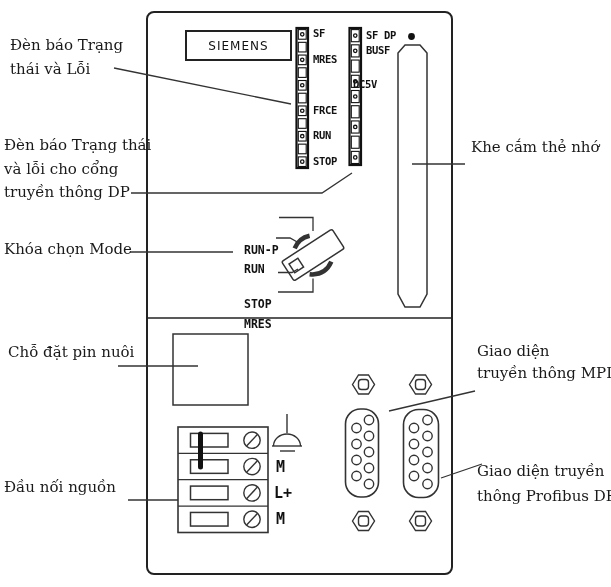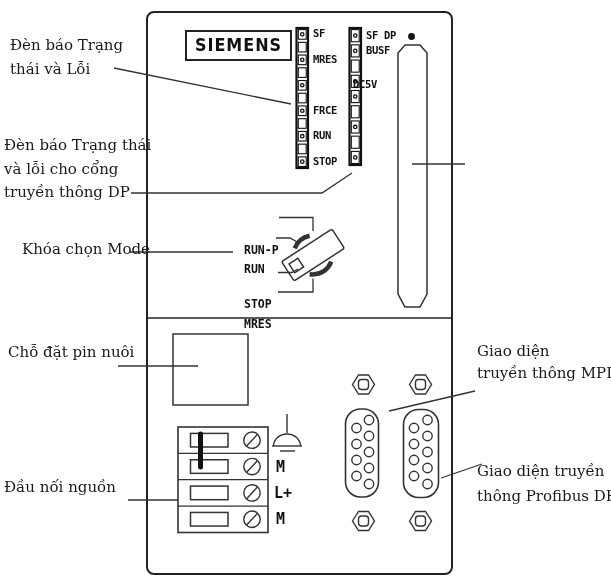--- a/index.html
+++ b/index.html
@@ -12,21 +12,21 @@
   .ann div{white-space:nowrap;}
   .mono{font-family:"DejaVu Sans Mono", monospace;font-weight:bold;color:#111;}
   .ledlab{position:absolute;font-size:10.5px;letter-spacing:-0.3px;}
   .swlab{position:absolute;font-size:11.5px;margin-top:32px;}
   .pwlab{position:absolute;font-size:15px;font-weight:600;}
   .logo-box{
     position:absolute;left:185px;top:30px;width:103px;height:27px;
     border:2px solid #222;display:flex;align-items:center;justify-content:center;
   }
   .logo-text{
-    font-family:"DejaVu Sans", sans-serif;font-weight:700;font-size:16px;
+    font-family:"DejaVu Sans", sans-serif;font-weight:400;font-size:12px;
     letter-spacing:1px;color:#111;transform:scaleY(1.05);
   }
 </style>
 </head>
 <body>
 
 <div class="canvas">
 
   <svg class="linework" width="611" height="587" viewBox="0 0 611 587">
 
@@ -181,30 +181,33 @@
 
   <div class="ann" style="left:10px;top:33px;line-height:24px;">
     <div>Đèn báo Trạng</div>
     <div>thái và Lỗi</div>
   </div>
   <div class="ann" style="left:4px;top:134px;line-height:23.5px;">
     <div>Đèn báo Trạng thái</div>
     <div>và lỗi cho cổng</div>
     <div>truyền thông DP</div>
   </div>
-  <div class="ann" style="left:22px;top:238px;text-align:center;">
+  <div class="ann" style="left:4px;top:238px;text-align:center;">
     <div>Khóa chọn Mode</div>
   </div>
   <div class="ann" style="left:8px;top:341px;">
     <div>Chỗ đặt pin nuôi</div>
   </div>
   <div class="ann" style="left:4px;top:476px;">
     <div>Đầu nối nguồn</div>
   </div>
 
+  <div class="ann" style="left:471px;top:136px;">
+    <div>Khe cắm thẻ nhớ</div>
+  </div>
   <div class="ann" style="left:477px;top:340px;line-height:22px;">
     <div>Giao diện</div>
     <div>truyền thông MPI</div>
   </div>
   <div class="ann" style="left:477px;top:459px;line-height:25px;">
     <div>Giao diện truyền</div>
     <div>thông Profibus DP</div>
   </div>
 
   <span class="mono ledlab" style="left:313px;top:27px;">SF</span>

